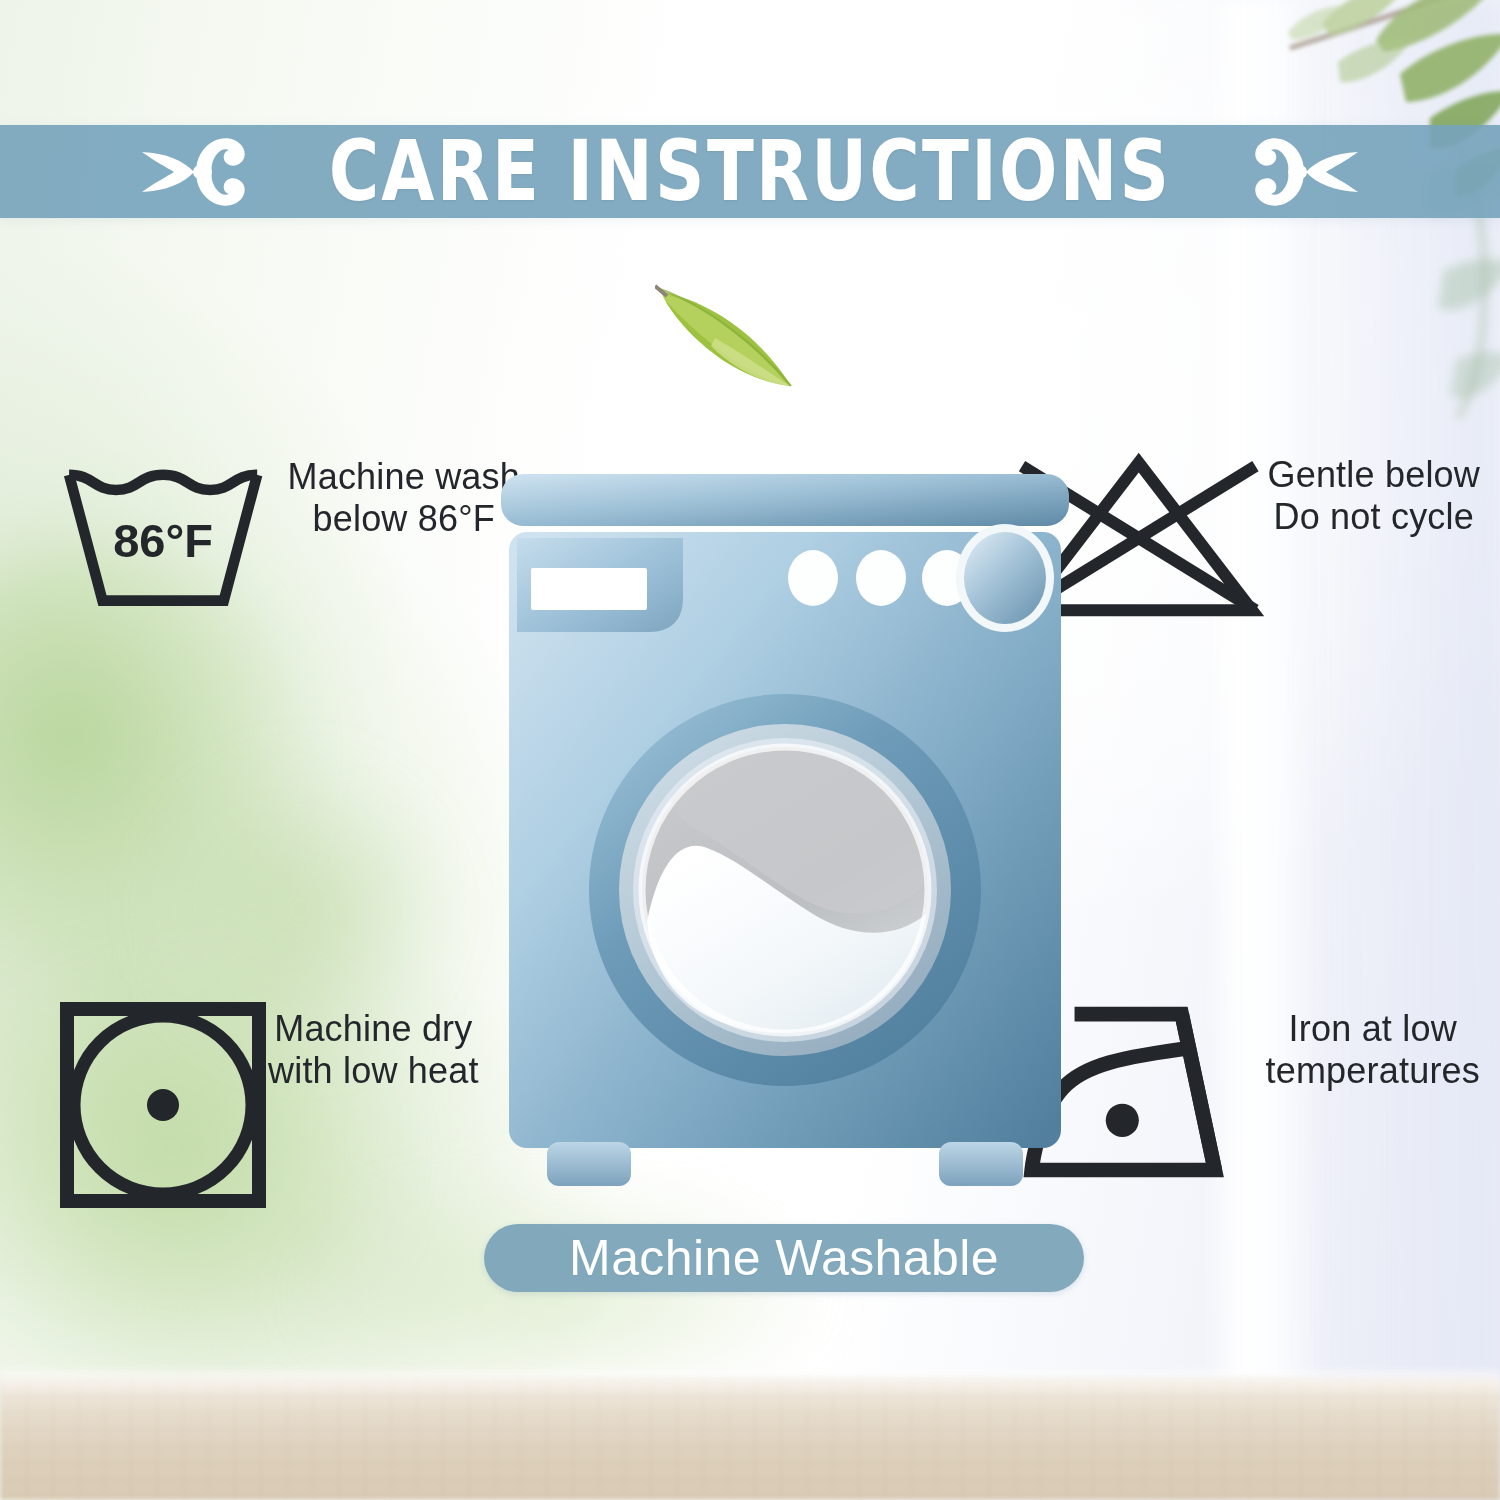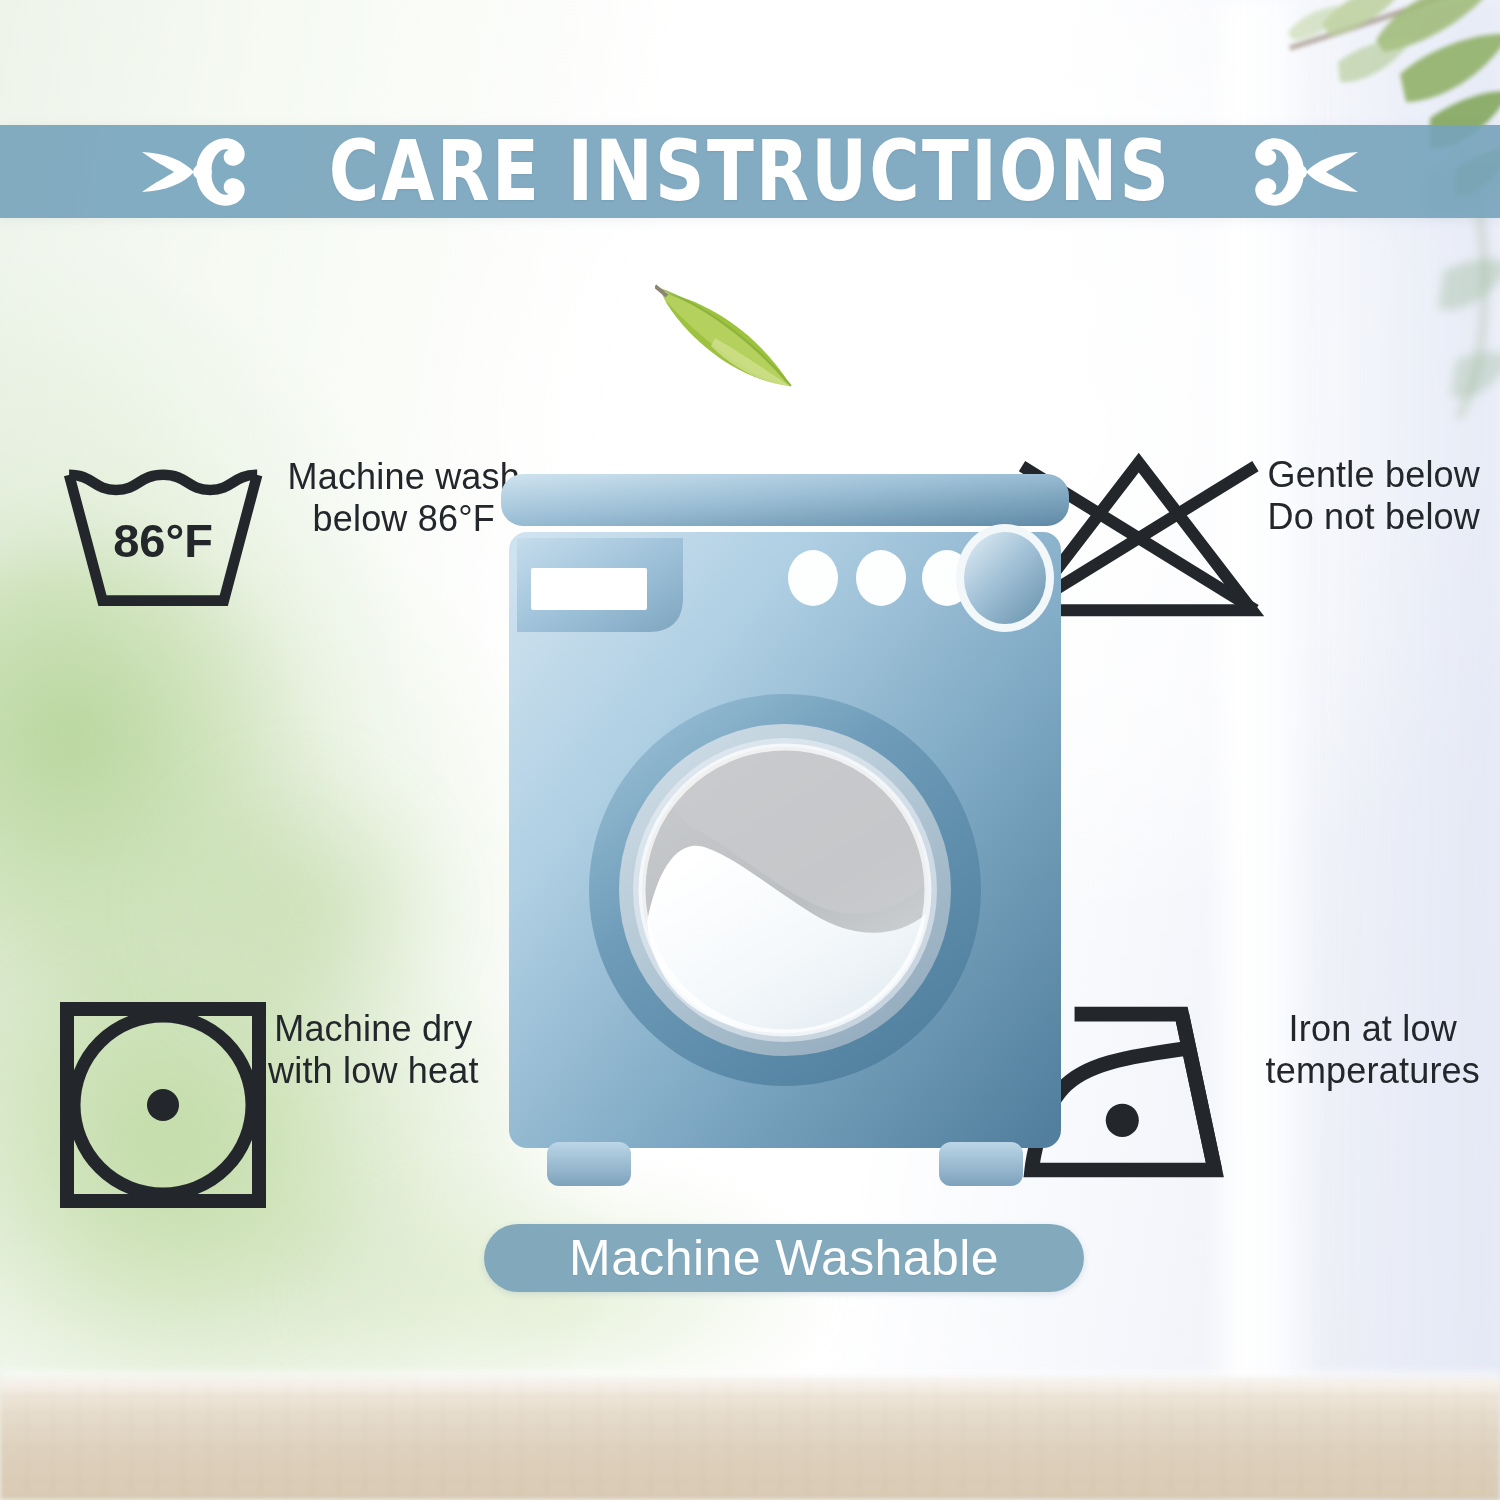--- a/index.html
+++ b/index.html
@@ -201,21 +201,21 @@
   <div class="care" id="care-bleach">
     <svg class="sym" width="300" height="198" viewBox="0 0 300 198">
       <g fill="none" stroke="#23272B" stroke-width="14" stroke-linejoin="miter" stroke-linecap="butt">
         <path d="M150 10 L282 182 L18 182 Z"></path>
         <path d="M14 14 L286 182"></path>
         <path d="M286 14 L14 182"></path>
       </g>
     </svg>
     <div class="lbl">
       <span>Gentle below</span>
-      <span>Do not below</span>
+      <span>Do not cycle</span>
     </div>
   </div>
 
   <div class="care" id="care-dry">
     <svg class="sym" width="210" height="210" viewBox="0 0 210 210">
       <rect x="9" y="9" width="192" height="192" fill="none" stroke="#23272B" stroke-width="14"></rect>
       <circle cx="105" cy="105" r="89" fill="none" stroke="#23272B" stroke-width="13"></circle>
       <circle cx="105" cy="105" r="16" fill="#23272B"></circle>
     </svg>
     <div class="lbl">

